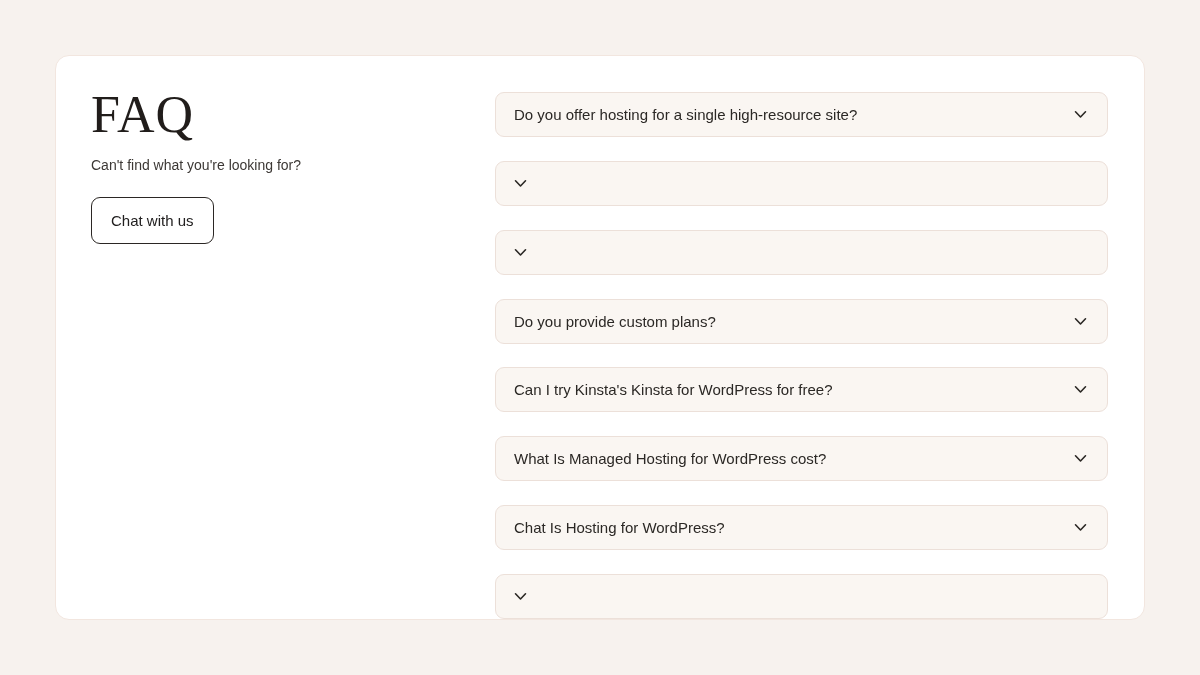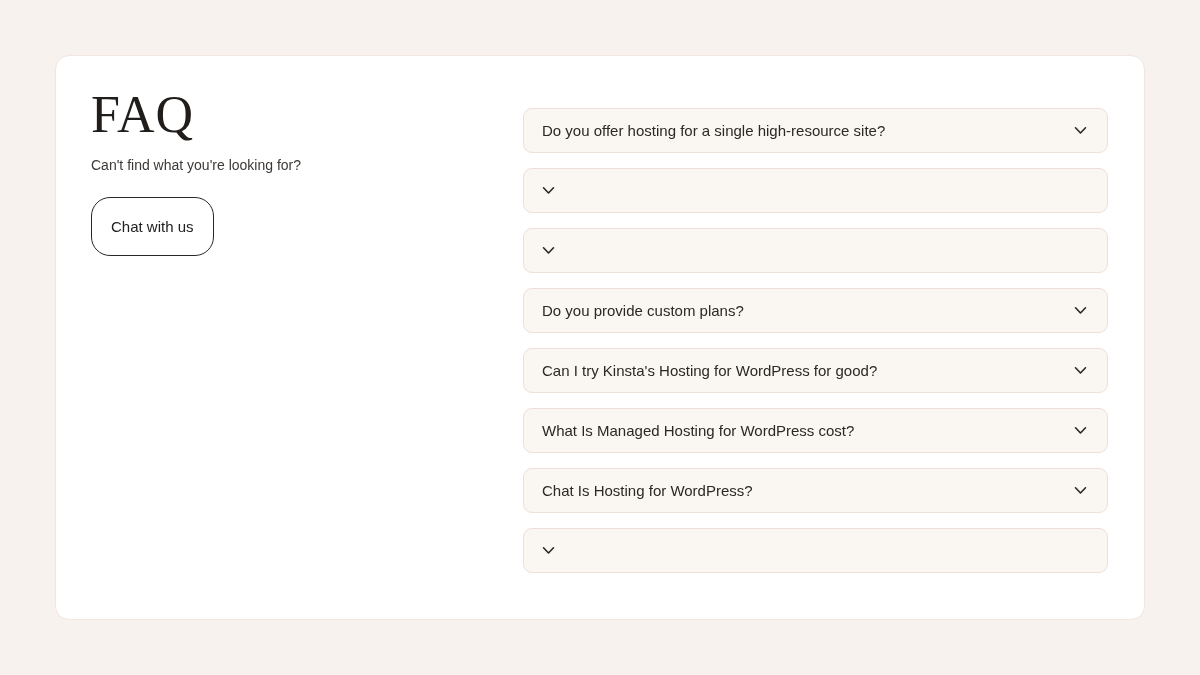--- a/index.html
+++ b/index.html
@@ -13,21 +13,20 @@
   .faq-card {
     position: absolute;
     left: 55px;
     top: 55px;
     width: 1090px;
     height: 565px;
     background: #ffffff;
     border: 1px solid #f2e6df;
     border-radius: 14px;
     display: flex;
-    gap: 28px;
   }
   .left-col {
     width: 439px;
     padding: 30px 0 0 35px;
   }
   .faq-title {
     font-family: "Liberation Serif", serif;
     font-weight: 400;
     font-size: 52px;
     line-height: 1.1;
@@ -35,35 +34,36 @@
     letter-spacing: 1px;
   }
   .faq-subtitle {
     margin-top: 14px;
     font-size: 14px;
     color: #3c3835;
   }
   .chat-button {
     margin-top: 24px;
     display: inline-block;
-    padding: 20px 19px;
+    padding: 14px 19px;
     background: #ffffff;
     border: 1px solid #2b2724;
-    border-radius: 19px;
+    border-radius: 9px;
     font-family: "Liberation Sans", sans-serif;
     font-size: 15px;
     color: #222020;
     cursor: pointer;
   }
   .right-col {
     flex: 1;
-    padding: 52px 36px 0 0;
+    padding: 36px 36px 0 0;
     display: flex;
     flex-direction: column;
     gap: 15px;
+    justify-content: space-between;
   }
   .faq-item {
     min-height: 45px;
     background: #faf6f2;
     border: 1px solid #ece0d9;
     border-radius: 9px;
     display: flex;
     align-items: center;
     justify-content: space-between;
     padding: 10px 20px 10px 18px;
@@ -117,21 +117,21 @@
     </div>
     <div class="faq-item">
       <span class="q">Do you provide custom plans?</span>
       <span class="chevron">
           <svg width="13" height="9" viewBox="0 0 13 9">
             <path d="M1.5 1.8 L6.5 7 L11.5 1.8" stroke="#2b2825" stroke-width="1.6" fill="none" stroke-linecap="round" stroke-linejoin="round"></path>
           </svg>
         </span>
     </div>
     <div class="faq-item">
-      <span class="q">Can I try Kinsta's Hosting for WordPress for good?</span>
+      <span class="q">Can I try Kinsta's Kinsta for WordPress for free?</span>
       <span class="chevron">
           <svg width="13" height="9" viewBox="0 0 13 9">
             <path d="M1.5 1.8 L6.5 7 L11.5 1.8" stroke="#2b2825" stroke-width="1.6" fill="none" stroke-linecap="round" stroke-linejoin="round"></path>
           </svg>
         </span>
     </div>
     <div class="faq-item">
       <span class="q">What Is Managed Hosting for WordPress cost?</span>
       <span class="chevron">
           <svg width="13" height="9" viewBox="0 0 13 9">

